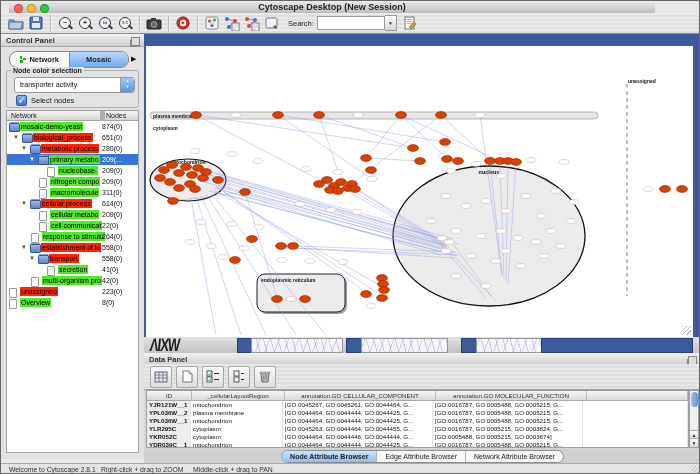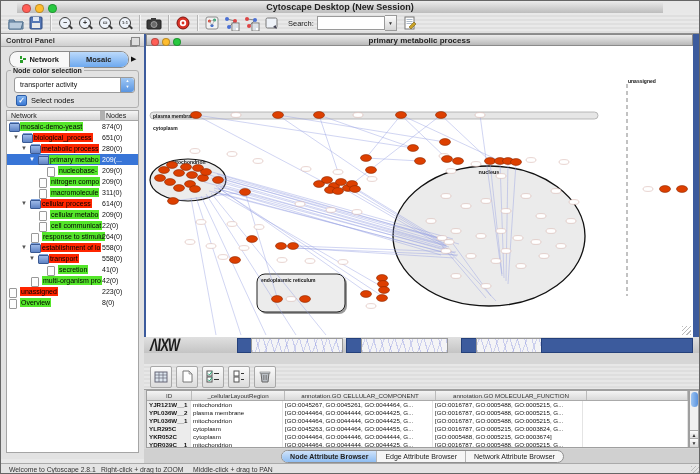--- a/index.html
+++ b/index.html
@@ -1,19 +1,19 @@
 <!DOCTYPE html>
 <html><head>
 <meta charset="utf-8">
 <style>
   html,body{margin:0;padding:0;background:#555;}
   #app{position:relative;width:700px;height:474px;background:#e8e8e8;font-family:"Liberation Sans",sans-serif;overflow:hidden;border:1px solid #666;box-sizing:border-box;}
   .abs{position:absolute;}
   
-  #titlebar{left:16px;top:0;width:646px;height:12px;background:linear-gradient(#ececec,#bdbdbd);border-bottom:1px solid #8a8a8a;}
+  #titlebar{left:8px;top:0;width:646px;height:12px;background:linear-gradient(#ececec,#bdbdbd);border-bottom:1px solid #8a8a8a;}
   #title{width:100%;text-align:center;font-size:9px;font-weight:bold;color:#222;line-height:12px;}
   .lights{left:5px;top:3px;display:flex;gap:4px;}
   .light{width:7px;height:7px;border-radius:50%;border:.5px solid rgba(0,0,0,.25);}
   .l-red{background:#ff5f57}.l-yel{background:#febc2e}.l-grn{background:#28c840}
   #toolbar{left:0;top:12px;width:700px;height:21px;background:repeating-linear-gradient(#e9e9e9 0 2px,#dfdfdf 2px 4px);border-bottom:1px solid #8f8f8f;display:flex;align-items:center;padding-left:5px;box-sizing:border-box;}
   .tbtn{width:20px;height:18px;display:flex;align-items:center;justify-content:center;}
   .tsep{width:1px;height:16px;background:#b5b5b5;margin:0 4px;box-shadow:1px 0 0 #f5f5f5;}
   #search-label{font-size:7.5px;color:#222;margin:0 3px 0 6px;}
   #search-input{width:62px;height:12px;border:1px solid #9a9a9a;background:#fff;font-size:7px;padding:0 2px;}
   #search-arrow{width:11px;height:14px;border:1px solid #9a9a9a;border-left:none;background:linear-gradient(#fdfdfd,#d5d5d5);font-size:5px;line-height:14px;text-align:center;color:#333;}
@@ -323,28 +323,20 @@
           <span class="tico ico-file" style="left:2px"></span>
           <span class="tlabel bg-green" style="left:13px;max-width:90px">Overview</span>
           <span class="tcount">8(0)</span>
         </div>
       </div>
   </div>
 
   <div id="workspace" class="abs">
 
     <div id="net-window" class="abs">
-      <div id="net-titlebar" class="abs">
-        <div class="lights abs" style="left:4px;top:2.5px;gap:3px;">
-          <span class="light l-red" style="width:6px;height:6px;"></span>
-          <span class="light l-yel" style="width:6px;height:6px;"></span>
-          <span class="light l-grn" style="width:6px;height:6px;"></span>
-        </div>
-        <div id="net-title">primary metabolic process</div>
-      </div>
       <div id="net-canvas" class="abs">
         <svg id="graph-svg" width="547" height="291" viewBox="0 0 547 291">
             <rect x="4" y="66" width="448" height="7" rx="3.5" fill="#e6e6e6" stroke="#a8a8a8" stroke-width="0.8"></rect>
             <text x="7" y="71.5" font-size="5" font-weight="bold" fill="#111" text-anchor="start" font-family="Liberation Sans, sans-serif">plasma membrane</text>
             <text x="7" y="84" font-size="5" font-weight="bold" fill="#111" text-anchor="start" font-family="Liberation Sans, sans-serif">cytoplasm</text>
             <ellipse cx="42" cy="134" rx="38" ry="21" fill="#ececec" stroke="#111" stroke-width="1.2"></ellipse>
             <text x="42" y="118" font-size="5" font-weight="bold" fill="#111" text-anchor="middle" font-family="Liberation Sans, sans-serif">mitochondrion</text>
             <ellipse cx="343" cy="190" rx="96" ry="70" fill="#ebebeb" stroke="#111" stroke-width="1.3"></ellipse>
             <text x="343" y="128" font-size="5.5" font-weight="bold" fill="#111" text-anchor="middle" font-family="Liberation Sans, sans-serif">nucleus</text>
             <rect x="113" y="230" width="88" height="38" rx="8" fill="#9a9a9a"></rect>
@@ -525,20 +517,24 @@
       <span class="bblue" style="left:93px;width:14px;"></span>
       <span class="bmini" style="left:107px;width:90px;"></span>
       <span class="bblue" style="left:202px;width:15px;"></span>
       <span class="bmini" style="left:217px;width:85px;"></span>
       <span class="bblue" style="left:317px;width:15px;"></span>
       <span class="bmini" style="left:332px;width:65px;"></span>
       <span class="bblue" style="left:397px;width:150px;"></span>
     </div>
 
     <div id="data-panel" class="abs">
+      <div class="panel-head abs">
+        <span>Data Panel</span>
+        <span class="float-ico abs"></span>
+      </div>
       <div id="dp-toolbar" class="abs">
         <span class="dbtn">
           <svg width="14" height="12">
               <rect x="1" y="1" width="12" height="10" fill="#dde6ef" stroke="#667"></rect>
               <path d="M1 4h12M1 7h12M5 1v10M9 1v10" stroke="#667" stroke-width=".7"></path>
             </svg>
         </span>
         <span class="dbtn">
           <svg width="11" height="13">
               <path d="M1 1 h6 l3 3 v8 h-9 z" fill="#fff" stroke="#777"></path>

